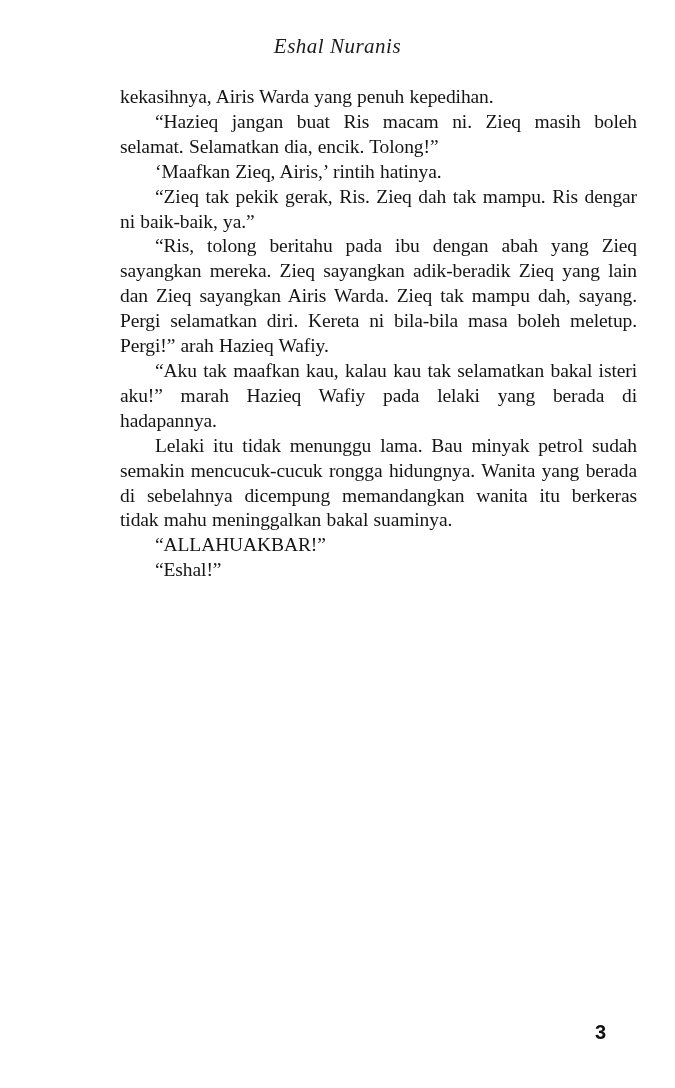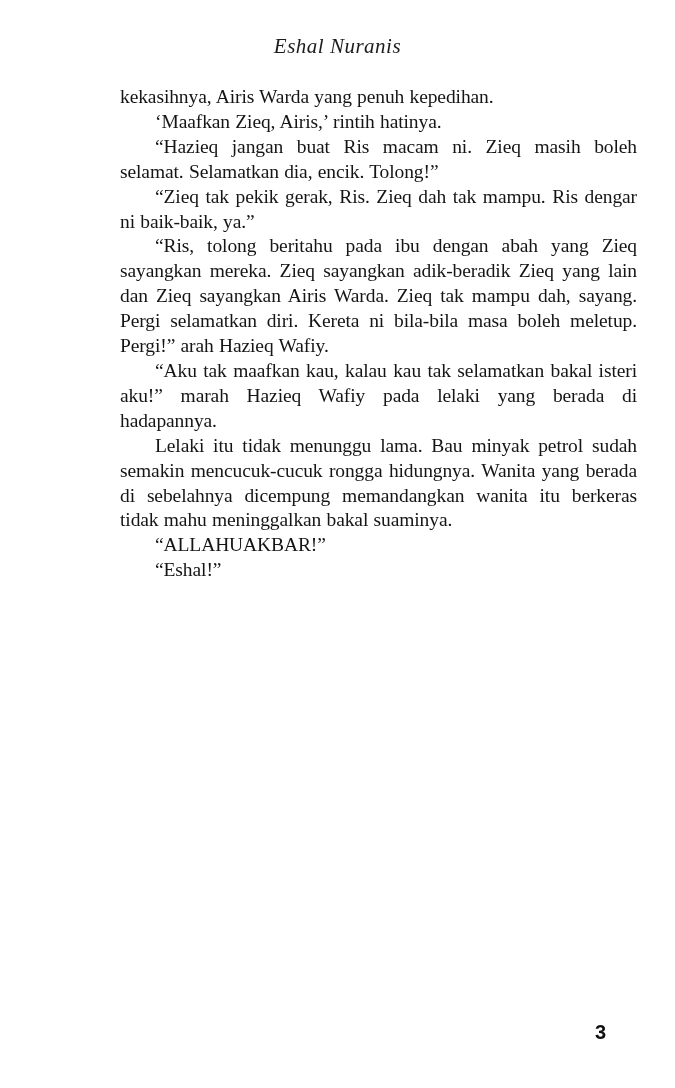--- a/index.html
+++ b/index.html
@@ -61,22 +61,22 @@
 </style>
 </head>
 <body>
 
 <div class="book-page">
 
   <div class="running-head">Eshal Nuranis</div>
 
   <div class="text-block">
     <p>kekasihnya, Airis Warda yang penuh kepedihan.</p>
+    <p class="indent">“Hazieq jangan buat Ris macam ni. Zieq masih boleh selamat. Selamatkan dia, encik. Tolong!”</p>
     <p class="indent">‘Maafkan Zieq, Airis,’ rintih hatinya.</p>
-    <p class="indent">“Hazieq jangan buat Ris macam ni. Zieq masih boleh selamat. Selamatkan dia, encik. Tolong!”</p>
     <p class="indent">“Zieq tak pekik gerak, Ris. Zieq dah tak mampu. Ris dengar ni baik-baik, ya.”</p>
     <p class="indent">“Ris, tolong beritahu pada ibu dengan abah yang Zieq sayangkan mereka. Zieq sayangkan adik-beradik Zieq yang lain dan Zieq sayangkan Airis Warda. Zieq tak mampu dah, sayang. Pergi selamatkan diri. Kereta ni bila-bila masa boleh meletup. Pergi!” arah Hazieq Wafiy.</p>
     <p class="indent">“Aku tak maafkan kau, kalau kau tak selamatkan bakal isteri aku!” marah Hazieq Wafiy pada lelaki yang berada di hadapannya.</p>
     <p class="indent">Lelaki itu tidak menunggu lama. Bau minyak petrol sudah semakin mencucuk-cucuk rongga hidungnya. Wanita yang berada di sebelahnya dicempung memandangkan wanita itu berkeras tidak mahu meninggalkan bakal suaminya.</p>
     <p class="indent">“ALLAHUAKBAR!”</p>
     <p class="indent">“Eshal!”</p>
   </div>
 
   <div class="page-number">3</div>
 

